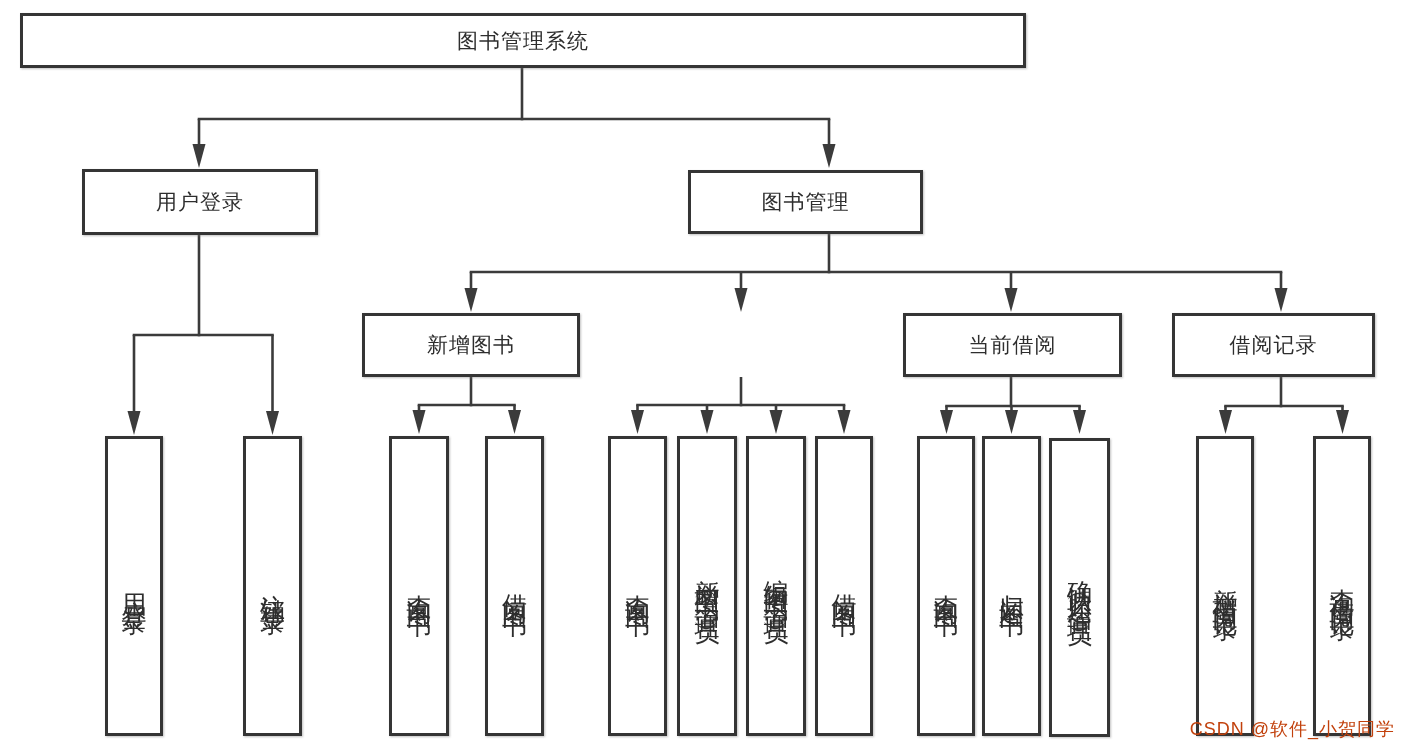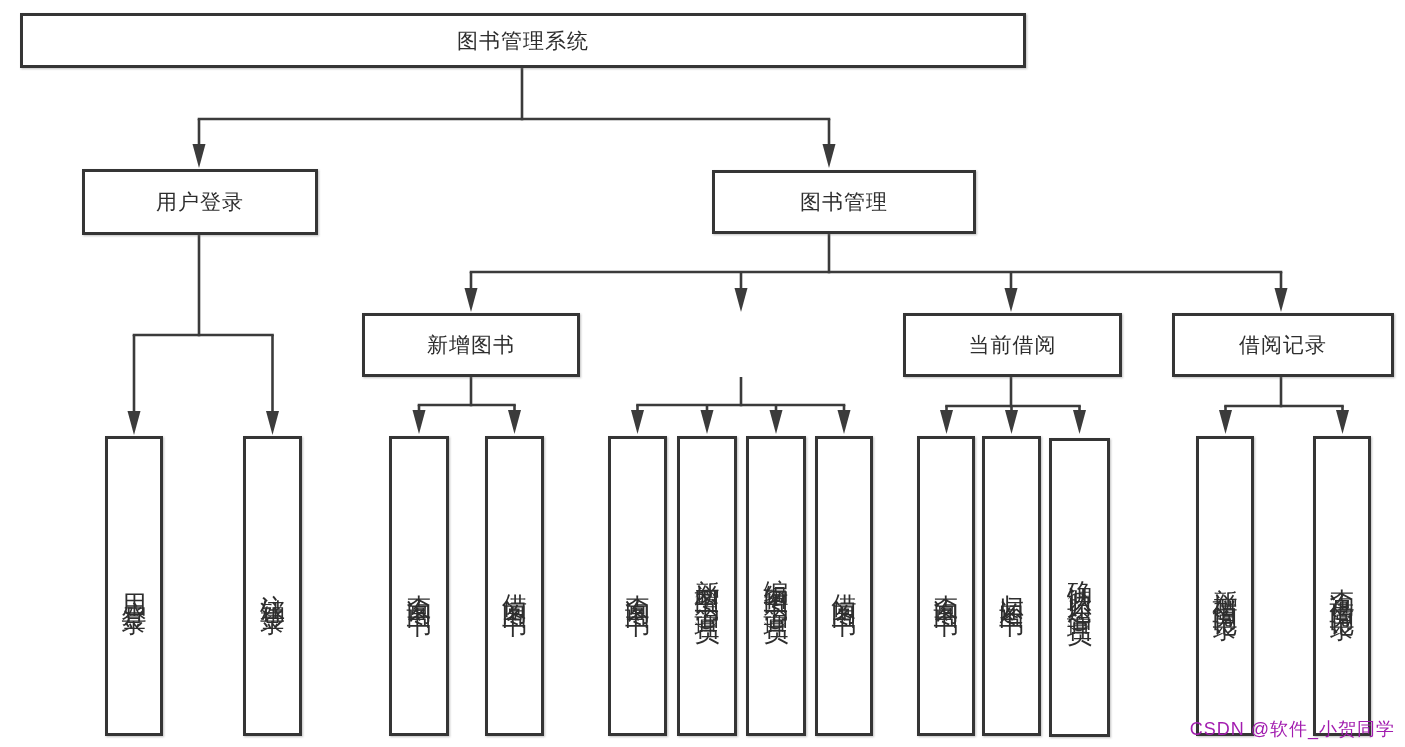--- a/index.html
+++ b/index.html
@@ -17,21 +17,21 @@
   }
   .hlabel{font-size:21px;letter-spacing:1px;white-space:nowrap;}
   .root .hlabel{font-size:21px;}
   .vbox span{
     writing-mode:vertical-rl;text-orientation:mixed;
     font-size:25px;letter-spacing:6px;line-height:1;
     color:#2e2e2e;
   }
   .watermark{
     position:absolute;z-index:3;right:10px;bottom:6px;
-    font-size:18px;color:#a21caf;letter-spacing:1px;white-space:nowrap;
+    font-size:18px;color:#c2410c;letter-spacing:1px;white-space:nowrap;
   }
 </style>
 </head>
 <body>
 
 <div class="stage">
 
   <svg class="wires" width="1405" height="747" viewBox="0 0 1405 747">
     <g stroke="#3b3b3b" stroke-width="2.6" fill="none">
 
@@ -105,31 +105,31 @@
     </g>
   </svg>
 
   <div class="box root" style="left:20px;top:13px;width:1006px;height:55px;">
     <span class="hlabel">图书管理系统</span>
   </div>
 
   <div class="box" style="left:82px;top:169px;width:236px;height:66px;">
     <span class="hlabel">用户登录</span>
   </div>
-  <div class="box" style="left:712px;top:170px;width:264px;height:64px;">
+  <div class="box" style="left:688px;top:170px;width:235px;height:64px;">
     <span class="hlabel">图书管理</span>
   </div>
 
   <div class="box" style="left:362px;top:313px;width:218px;height:64px;">
     <span class="hlabel">新增图书</span>
   </div>
   <div class="box" style="left:903px;top:313px;width:219px;height:64px;">
     <span class="hlabel">当前借阅</span>
   </div>
-  <div class="box" style="left:1172px;top:313px;width:222px;height:64px;">
+  <div class="box" style="left:1172px;top:313px;width:203px;height:64px;">
     <span class="hlabel">借阅记录</span>
   </div>
 
   <div class="box vbox" style="left:105px;top:436px;width:58px;height:300px;">
     <span>用户登录</span>
   </div>
   <div class="box vbox" style="left:243px;top:436px;width:59px;height:300px;">
     <span>注销登录</span>
   </div>
 

